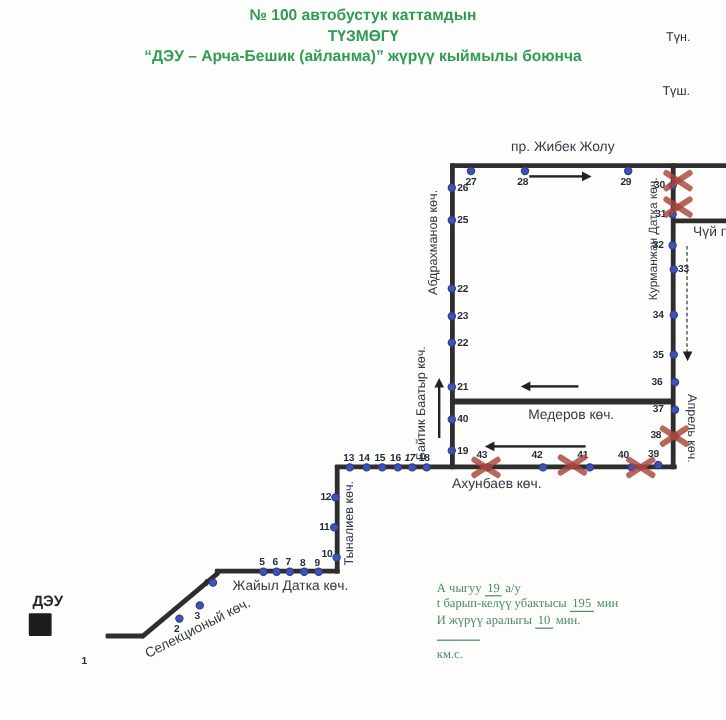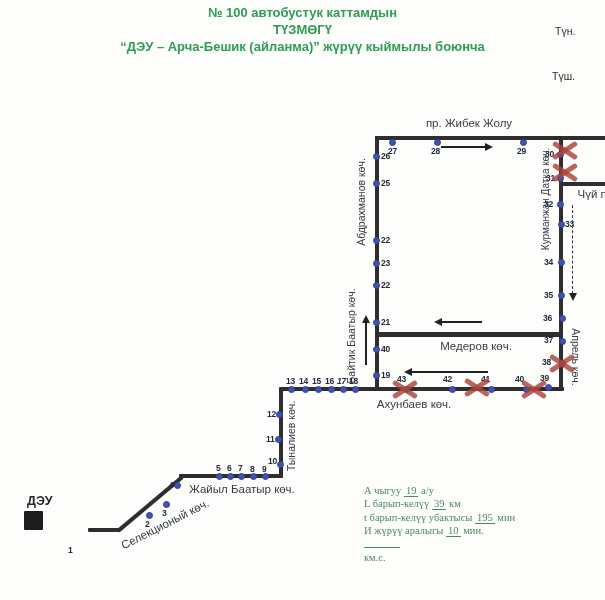--- a/index.html
+++ b/index.html
@@ -80,21 +80,21 @@
       <div class="street" style="left: 421px; top: 111px; font-size: 11.5px; transform: translate(-50%, -50%) rotate(0deg);">пр. Жибек Жолу</div>
       <div class="street" style="left: 313px; top: 190px; font-size: 10.5px; transform: translate(-50%, -50%) rotate(-90deg);">Абдрахманов көч.</div>
       <div class="street" style="left: 303px; top: 324px; font-size: 10.5px; transform: translate(-50%, -50%) rotate(-90deg);">Байтик Баатыр көч.</div>
       <div class="street" style="left: 497px; top: 187px; font-size: 10px; transform: translate(-50%, -50%) rotate(-90deg);">Курманжан Датка көч.</div>
       <div class="street" style="left: 578px; top: 136px; font-size: 10.5px; transform: translate(-50%, -50%) rotate(90deg);">Лермонтов көч.</div>
       <div class="street" style="left: 549px; top: 182px; font-size: 11.5px; transform: translate(-50%, -50%) rotate(0deg);">Чүй пр.</div>
       <div class="street" style="left: 428px; top: 334px; font-size: 11.5px; transform: translate(-50%, -50%) rotate(0deg);">Медеров көч.</div>
       <div class="street" style="left: 528px; top: 345px; font-size: 10.5px; transform: translate(-50%, -50%) rotate(90deg);">Апрель көч.</div>
       <div class="street" style="left: 366px; top: 392px; font-size: 11.5px; transform: translate(-50%, -50%) rotate(0deg);">Ахунбаев көч.</div>
       <div class="street" style="left: 243px; top: 424px; font-size: 10.5px; transform: translate(-50%, -50%) rotate(-90deg);">Тыналиев көч.</div>
-      <div class="street" style="left: 194px; top: 477px; font-size: 11.5px; transform: translate(-50%, -50%) rotate(0deg);">Жайыл Баатыр көч.</div>
+      <div class="street" style="left: 194px; top: 477px; font-size: 11.5px; transform: translate(-50%, -50%) rotate(0deg);">Жайыл Датка көч.</div>
       <div class="street" style="left: 117px; top: 512px; font-size: 11.5px; transform: translate(-50%, -50%) rotate(-27deg);">Селекционый көч.</div>
       <div class="stop-num" style="left: 20px; top: 533px;">1</div>
       <div class="dot" style="left: 97.5px; top: 499.5px;"></div>
       <div class="stop-num" style="left: 97px; top: 507px;">2</div>
       <div class="dot" style="left: 114.5px; top: 488.5px;"></div>
       <div class="stop-num" style="left: 114px; top: 496px;">3</div>
       <div class="dot" style="left: 125.5px; top: 469.5px;"></div>
       <div class="stop-num" style="left: 121px; top: 468px;">4</div>
       <div class="dot" style="left: 167.5px; top: 460.5px;"></div>
       <div class="stop-num" style="left: 168px; top: 451px;">5</div>
@@ -193,21 +193,20 @@
       <div class="shaft" style="left: 566px; top: 42px; width: 1.6px; height: 21px;"></div>
       <div class="ahead" style="left: 563px; top: 37px; border-left: 4px solid transparent; border-right: 4px solid transparent; border-bottom: 8px solid rgb(34, 34, 34);"></div>
       <div class="ahead" style="left: 563px; top: 61px; border-left: 4px solid transparent; border-right: 4px solid transparent; border-top: 8px solid rgb(34, 34, 34);"></div>
     </div>
 
   <div class="depot-square"></div>
   <div class="depot-label">ДЭУ</div>
 
   <div id="stats">
       <div><span>А чыгуу </span><span class="val">19</span><span> а/у</span></div>
-      <div><span>L барып-келүү </span><span class="val">39</span><span> км</span></div>
       <div><span>t барып-келүү убактысы </span><span class="val">195</span><span> мин</span></div>
       <div><span>И жүрүү аралыгы </span><span class="val">10</span><span> мин.</span></div>
       <div><span class="blankline"></span></div>
       <div><span>км.с. </span></div>
     </div>
 
 
 </div>
 
 </body></html>

